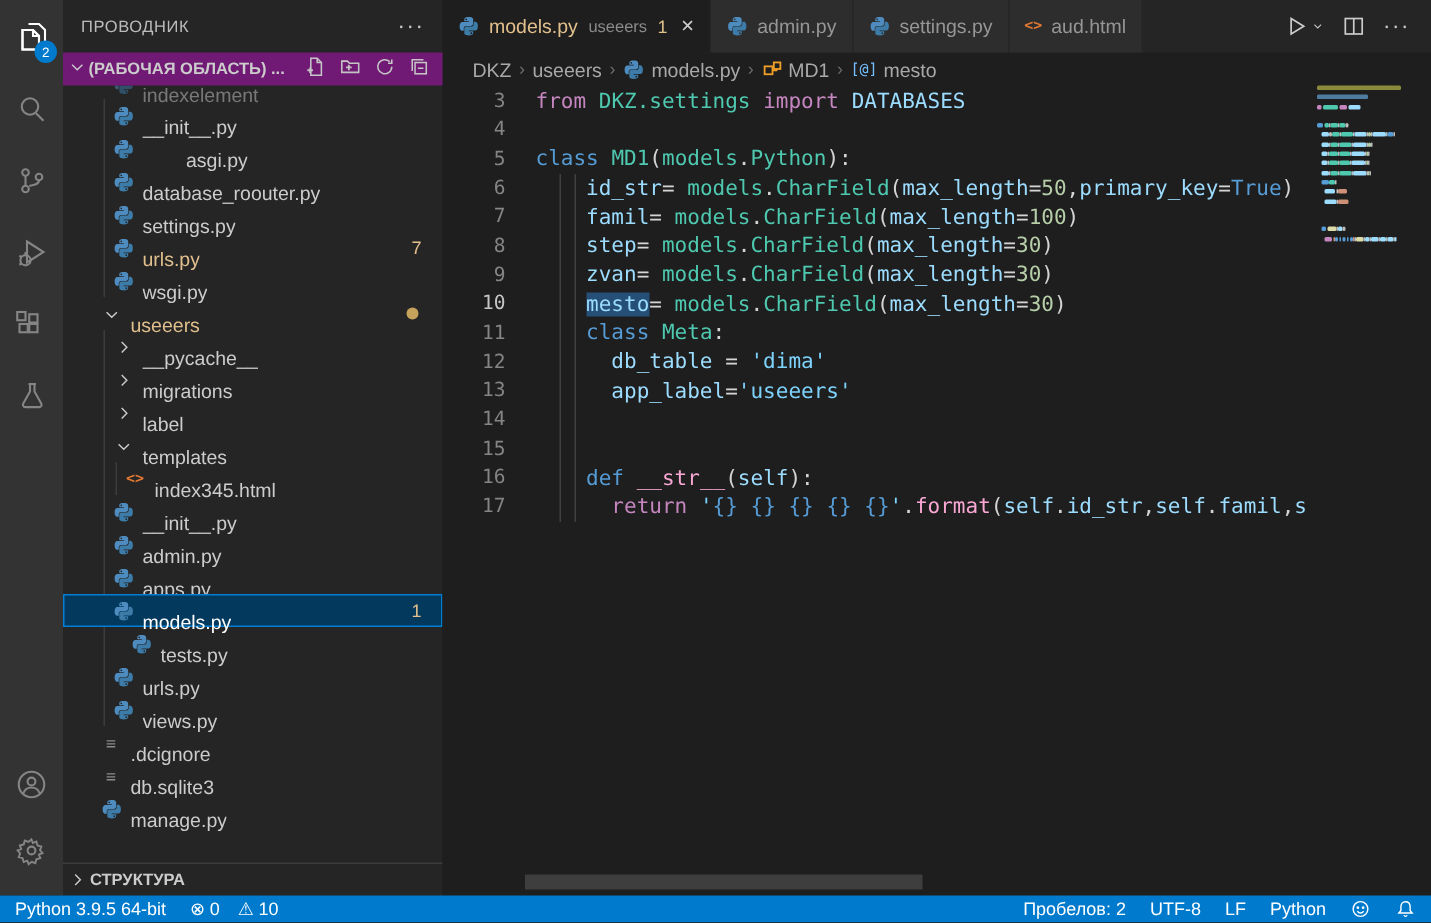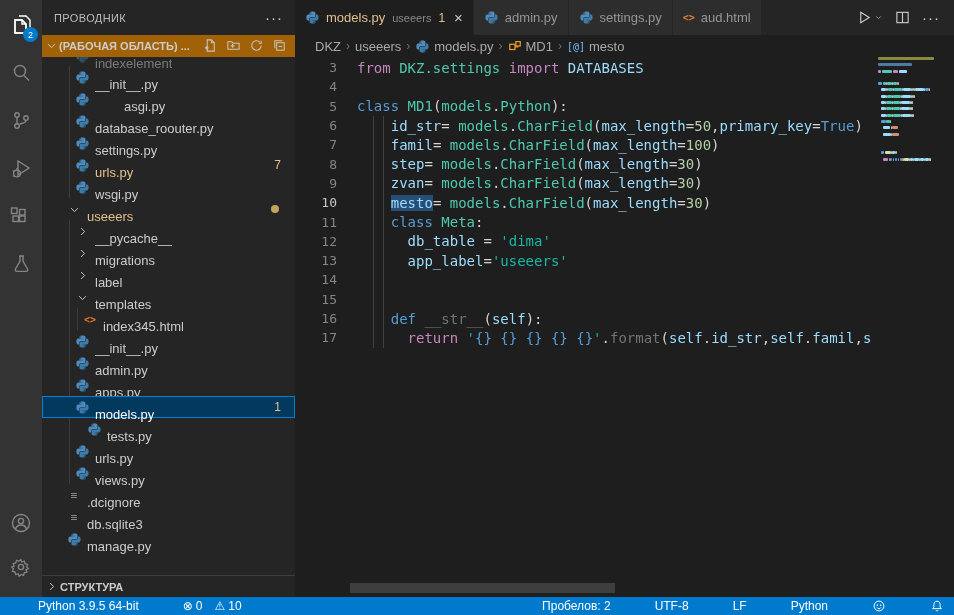--- a/index.html
+++ b/index.html
@@ -12,21 +12,21 @@
   .act-item { position:absolute; left:0; width:42px; height:42px; display:flex; align-items:center; justify-content:center; cursor:pointer; }
   .act-item svg { stroke:#858585; fill:none; stroke-width:1.4; }
   .act-item.active svg { stroke:#ffffff; }
   .act-badge { position:absolute; right:4px; bottom:3px; background:#007acc; color:#fff; font-size:9px;
     min-width:15px; height:15px; border-radius:8px; display:flex; align-items:center; justify-content:center; }
 
   
   .sidebar { position:absolute; left:42px; top:0; width:253px; bottom:18px; background:#252526; color:#cccccc; }
   .sb-title { height:35px; display:flex; align-items:center; padding:0 12px; font-size:11px; color:#bbbbbb; letter-spacing:.4px; }
   .sb-title .more { margin-left:auto; color:#cccccc; font-size:15px; letter-spacing:1px; cursor:pointer; }
-  .sb-section { height:22px; display:flex; align-items:center; font-size:11px; font-weight:bold; color:#cccccc; padding:0 8px 0 4px; background:#a16207; position:relative; z-index:3; }
+  .sb-section { height:22px; display:flex; align-items:center; font-size:11px; font-weight:bold; color:#cccccc; padding:0 8px 0 4px; background:#701a75; position:relative; z-index:3; }
   .sb-section .chev { margin-right:2px; }
   .sb-section .acts { margin-left:auto; display:flex; gap:8px; }
   .sb-section .acts svg { stroke:#c5c5c5; fill:none; stroke-width:1.1; cursor:pointer; }
   .tree { position:absolute; top:57px; left:0; right:0; bottom:40px; overflow:hidden; }
   .tree-inner { position:relative; padding-top:9px; }
   .row { height:22px; display:flex; align-items:center; font-size:13px; color:#cccccc; position:relative; cursor:pointer; white-space:nowrap; }
   .row .slot { width:16px; height:16px; display:flex; align-items:center; justify-content:center; margin-right:5px; flex:none; }
   .row .lbl { overflow:hidden; text-overflow:ellipsis;margin-top:15px; }
   .row.modified .lbl { color:#e2c08d; }
   .row.selected { background:#04395e; box-shadow:inset 0 0 0 1px #007fd4; color:#ffffff; }
@@ -55,37 +55,37 @@
   .breadcrumbs { height:22px; display:flex; align-items:center; font-size:13px; color:#a9a9a9; padding-left:20px; gap:5px; }
   .bc-sep { color:#6d6d6d; font-size:12px; }
   .bc-item { display:flex; align-items:center; gap:4px; cursor:pointer; }
   .bc-icon { display:flex; }
 
   .code-area { position:absolute; top:57px; left:0; right:0; bottom:0; font-family:"DejaVu Sans Mono", monospace; font-size:14px; }
   .code-line { height:19.3px; display:flex; align-items:center; white-space:pre; }
   .gutter-num { width:62px; flex:none; text-align:right; padding-right:20px; color:#858585; font-size:13px; }
   .code-line.cur .gutter-num { color:#c6c6c6; }
   .tk-kw  { color:#569cd6; } .tk-kw2 { color:#c586c0; } .tk-cls { color:#4ec9b0; }
-  .tk-var { color:#9cdcfe; } .tk-num { color:#b5cea8; } .tk-str { color:#14b8a6; }
-  .tk-esc { color:#569cd6; } .tk-fn  { color:#737373; } .tk-pl  { color:#d4d4d4; }
+  .tk-var { color:#9cdcfe; } .tk-num { color:#b5cea8; } .tk-str { color:#7dd3fc; }
+  .tk-esc { color:#569cd6; } .tk-fn  { color:#f9a8d4; } .tk-pl  { color:#d4d4d4; }
   .tk-sel { color:#9cdcfe; background:#264f78; }
   .ind-guide { position:absolute; width:1px; background:#404040; }
   .hscroll { position:absolute; left:55px; top:526px; width:265px; height:10px; background:#4a4a4a; opacity:.75; cursor:pointer; }
 
   
   .minimap { position:absolute; left:583px; top:0; width:62px; bottom:0; cursor:pointer; }
   .mm-row { display:flex; height:3px; margin-bottom:3.3px; }
   .mm-row span { height:3px; border-radius:1px; }
 
   
   .statusbar { position:absolute; left:0; right:0; bottom:0; height:18px; background:#007acc; color:#ffffff;
     display:flex; align-items:center; font-size:12px; padding:0 10px; }
   .sb-left, .sb-right { display:flex; align-items:center; gap:16px; }
   .sb-right { margin-left:auto; }
-  .sb-item { display:flex; align-items:center; gap:4px; cursor:pointer; white-space:nowrap;margin-left:28px; }
+  .sb-item { display:flex; align-items:center; gap:4px; cursor:pointer; white-space:nowrap; }
   .glyph { font-family:"DejaVu Sans", sans-serif; font-size:12px; }
   .sb-item svg { stroke:#ffffff; fill:none; stroke-width:1.1; }
 </style>
 </head>
 <body>
 
 <div class="app">
 
   <div class="activitybar" id="activitybar">
       <div class="act-item active" style="top: 3px;">

